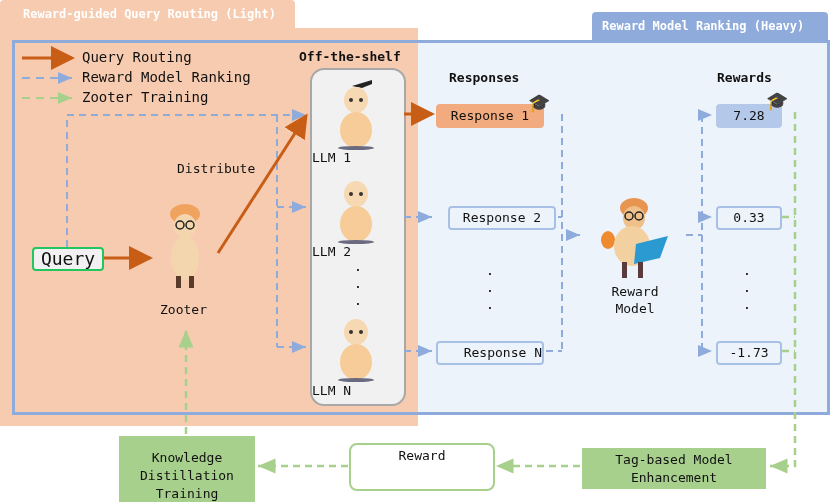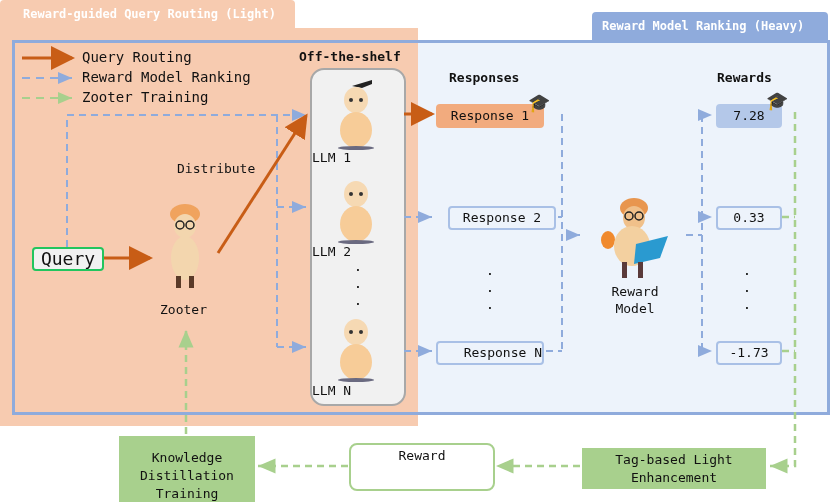--- a/index.html
+++ b/index.html
@@ -174,15 +174,15 @@
 
 <div class="abs green-box" style="left:119px;top:436px;width:132px;height:58px;padding-top:11px;">
   <div>Knowledge</div>
   <div>Distillation</div>
   <div>Training</div>
 </div>
 <div class="abs white-box" style="left:349px;top:443px;width:142px;height:42px;padding-top:2px;">
   <div>Reward</div>
 </div>
 <div class="abs green-box" style="left:582px;top:448px;width:180px;height:36px;padding-top:1px;">
-  <div>Tag-based Light</div>
+  <div>Tag-based Model</div>
   <div>Enhancement</div>
 </div>
 
 </body></html>

